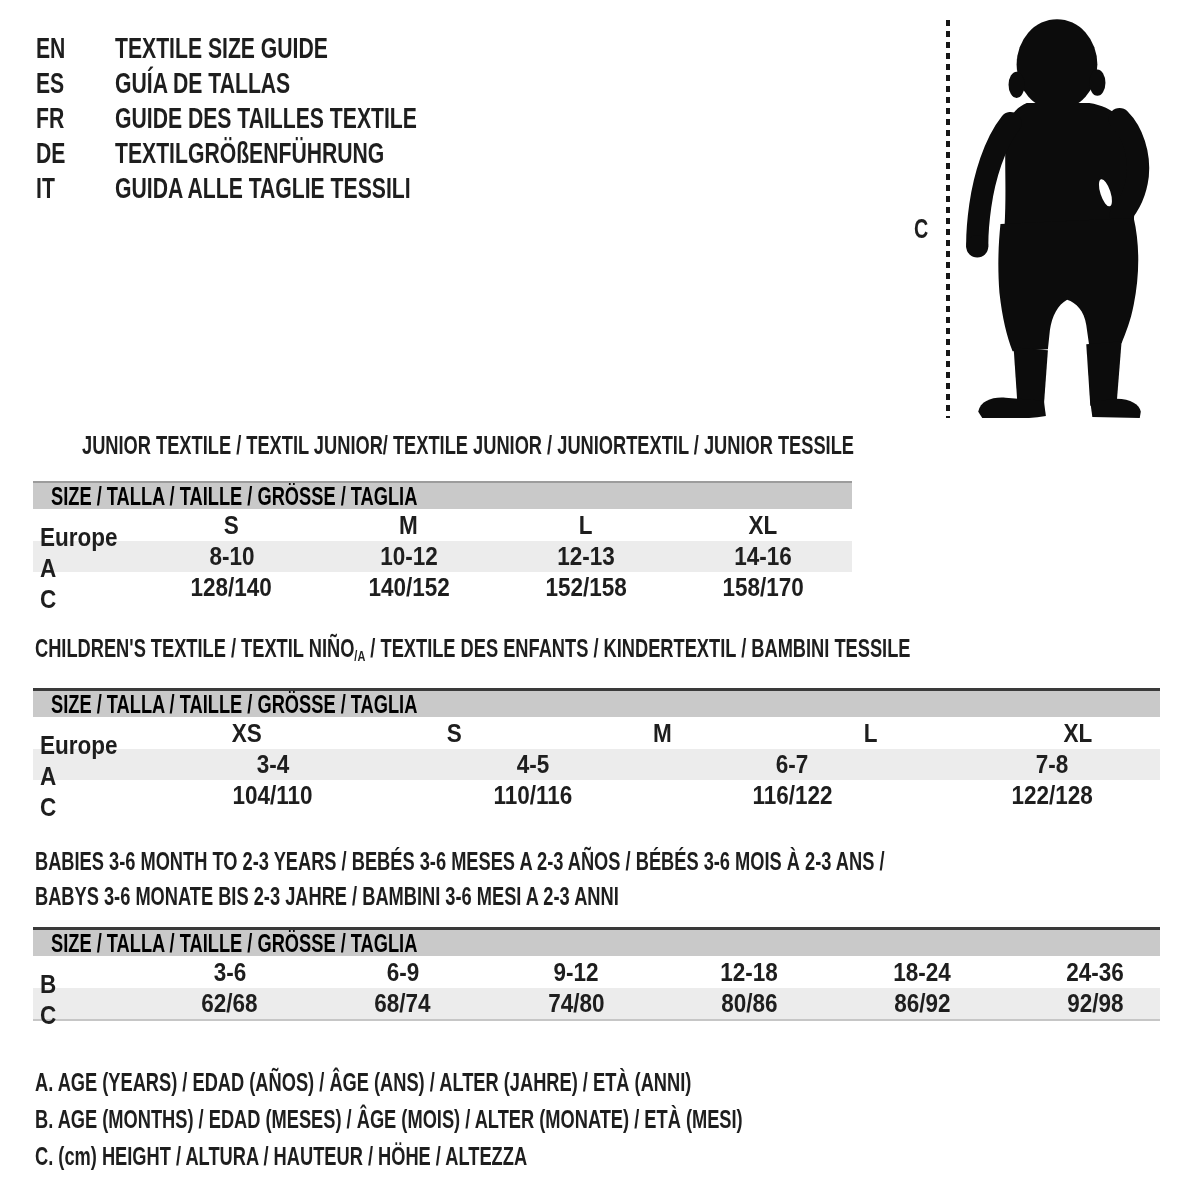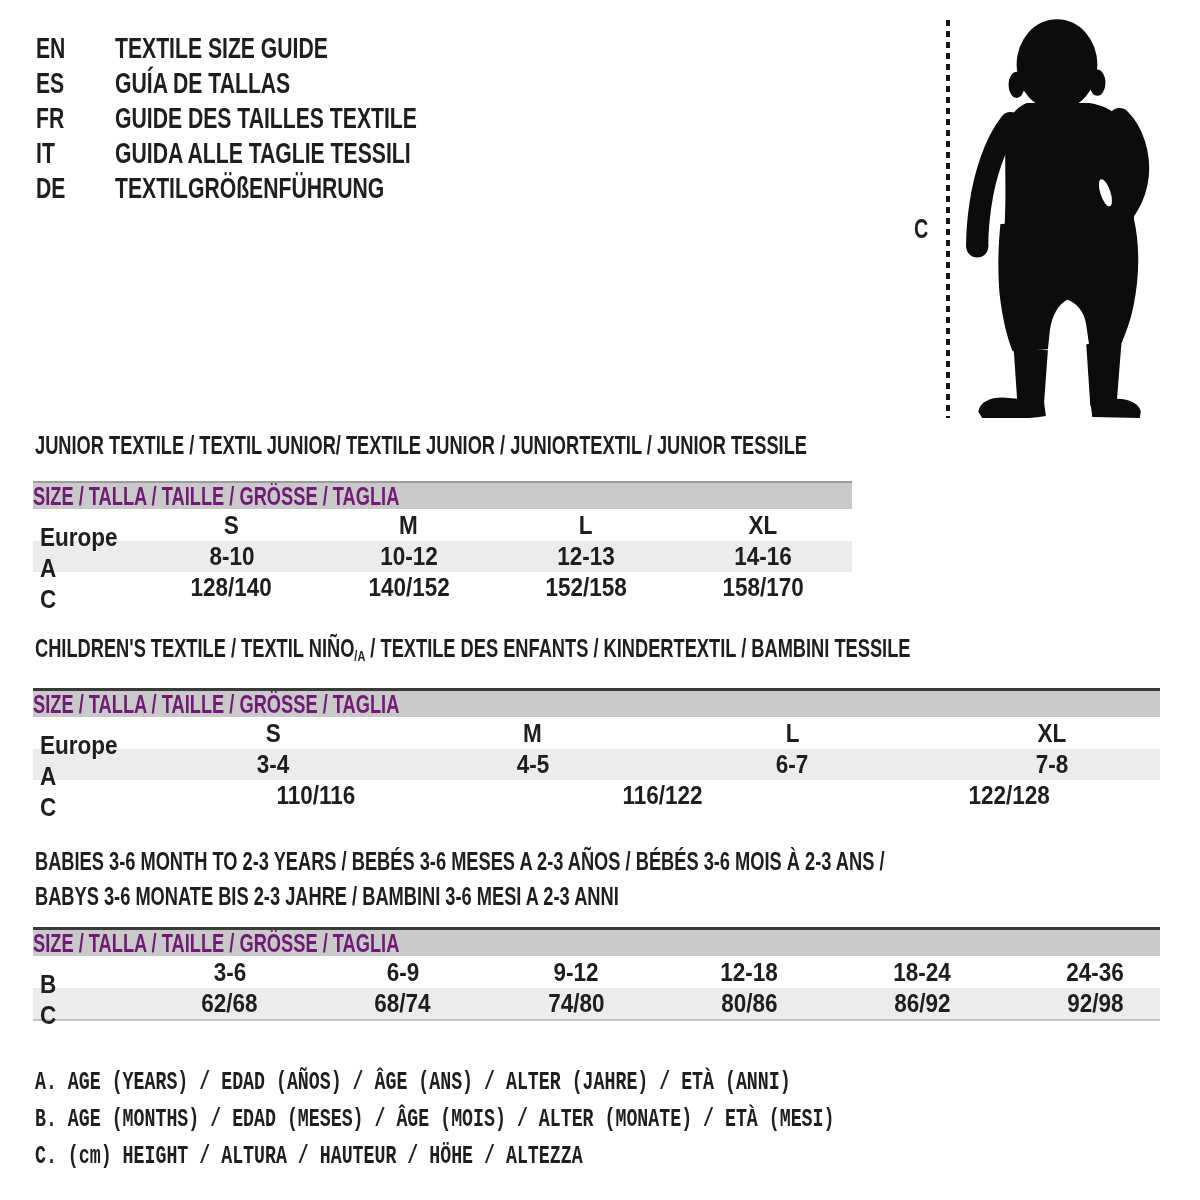--- a/index.html
+++ b/index.html
@@ -21,60 +21,60 @@
     background:repeating-linear-gradient(to bottom,#161616 0 6px,transparent 6px 11px);}
   .measure-label{position:absolute;left:914px;top:214px;font-size:27px;}
   .baby{position:absolute;left:952px;top:14px;width:212px;height:404px;}
 
   
   .sec-title{position:absolute;left:35px;font-size:25px;line-height:25px;white-space:nowrap;}
   .sub-a{font-size:.6em;vertical-align:-.28em;}
 
   
   .size-table{position:absolute;left:33px;}
-  .bar{height:26px;line-height:27px;background:#c9c9c9;padding-left:0;color:#701a75;font-size:25px;overflow:hidden;}
+  .bar{height:26px;line-height:27px;background:#c9c9c9;padding-left:18px;color:#000000;font-size:25px;overflow:hidden;}
   .bar.light-top{border-top:2px solid #9c9c9c;}
   .bar.dark-top{border-top:3px solid #3a3a3a;}
   .trow{display:flex;align-items:center;height:31px;font-size:25px;}
   .trow.first{height:32px;}
   .trow.alt{background:#ececec;}
   .rlabel{width:110px;padding-left:7px;box-sizing:border-box;margin-top:24px;}
   .rlabel .cxc{transform-origin:0 50%;}
   .cell{flex:1;text-align:center;}
   .babies-table{border-bottom:2px solid #c6c6c6;}
 
   
   .legend{position:absolute;left:35px;top:1064px;}
-  .legend-line{height:37px;line-height:37px;font-size:25px;white-space:nowrap;font-family:Liberation Mono, monospace;}
+  .legend-line{height:37px;line-height:37px;font-size:25px;white-space:nowrap;}
 </style>
 </head>
 <body>
 
 <div class="page">
 
   <div class="langs">
     <div class="lang-row">
       <span class="lang-code"><span class="cx">EN</span></span>
       <span class="lang-label"><span class="cx">TEXTILE SIZE GUIDE</span></span>
     </div>
     <div class="lang-row">
       <span class="lang-code"><span class="cx">ES</span></span>
       <span class="lang-label"><span class="cx">GUÍA DE TALLAS</span></span>
     </div>
     <div class="lang-row">
       <span class="lang-code"><span class="cx">FR</span></span>
       <span class="lang-label"><span class="cx">GUIDE DES TAILLES TEXTILE</span></span>
     </div>
     <div class="lang-row">
+      <span class="lang-code"><span class="cx">DE</span></span>
+      <span class="lang-label"><span class="cx">TEXTILGRÖßENFÜHRUNG</span></span>
+    </div>
+    <div class="lang-row">
       <span class="lang-code"><span class="cx">IT</span></span>
       <span class="lang-label"><span class="cx">GUIDA ALLE TAGLIE TESSILI</span></span>
-    </div>
-    <div class="lang-row">
-      <span class="lang-code"><span class="cx">DE</span></span>
-      <span class="lang-label"><span class="cx">TEXTILGRÖßENFÜHRUNG</span></span>
     </div>
   </div>
 
   <div class="measure-line"></div>
   <div class="measure-label"><span class="cx">C</span></div>
   <svg class="baby" viewBox="0 0 210 400" xmlns="http://www.w3.org/2000/svg">
     <g fill="#0c0c0c" stroke="none">
       <ellipse cx="104" cy="50" rx="40" ry="45"></ellipse>
       <ellipse cx="64" cy="70" rx="8" ry="13"></ellipse>
       <ellipse cx="144" cy="68" rx="8" ry="13"></ellipse>
@@ -84,21 +84,21 @@
       <path d="M166,104 C179,117 186,139 184,160 C182,176 176,189 167,199" fill="none" stroke="#0c0c0c" stroke-width="22" stroke-linecap="round"></path>
       <path d="M48,208 L180,202 C186,228 186,258 180,288 C177,304 172,316 168,326 L136,329 L133,308 C131,294 123,286 114,283 C105,288 99,299 97,313 L95,332 L60,334 C54,318 50,302 47,276 C45,250 46,228 48,208 Z"></path>
       <path d="M61,330 L95,333 L91,388 L65,389 Z"></path>
       <path d="M133,327 L168,324 L163,387 L137,388 Z"></path>
       <path d="M26,394 C28,383 40,379 53,380 L91,383 L93,398 C68,402 42,402 30,400 Z"></path>
       <path d="M137,384 L163,381 C177,381 186,387 187,394 L186,400 L139,399 Z"></path>
       <ellipse cx="152" cy="177" rx="5" ry="14" fill="#ffffff" transform="rotate(-18 152 177)"></ellipse>
     </g>
   </svg>
 
-  <div class="sec-title" style="top:433px;"><span class="cx">JUNIOR TEXTILE / TEXTIL JUNIOR/ TEXTILE JUNIOR / JUNIORTEXTIL / JUNIOR TESSILE</span></div>
+  <div class="sec-title" style="top:433px;margin-left:47px;"><span class="cx">JUNIOR TEXTILE / TEXTIL JUNIOR/ TEXTILE JUNIOR / JUNIORTEXTIL / JUNIOR TESSILE</span></div>
   <div class="size-table" style="top:481px;width:819px;">
     <div class="bar light-top"><span class="cx">SIZE / TALLA / TAILLE / GRÖSSE / TAGLIA</span></div>
     <div class="trow first">
       <span class="rlabel"><span class="cxc">Europe</span></span>
       <span class="cell"><span class="cxc">S</span></span>
       <span class="cell"><span class="cxc">M</span></span>
       <span class="cell"><span class="cxc">L</span></span>
       <span class="cell"><span class="cxc">XL</span></span>
     </div>
     <div class="trow alt">
@@ -117,34 +117,36 @@
     </div>
   </div>
 
   <div class="sec-title" style="top:636px;">
     <span class="cx"><span>CHILDREN'S TEXTILE / TEXTIL NIÑO</span><span class="sub-a">/A</span><span> / TEXTILE DES ENFANTS / KINDERTEXTIL / BAMBINI TESSILE</span></span>
   </div>
   <div class="size-table" style="top:688px;width:1149px;">
     <div class="bar dark-top"><span class="cx">SIZE / TALLA / TAILLE / GRÖSSE / TAGLIA</span></div>
     <div class="trow first">
       <span class="rlabel"><span class="cxc">Europe</span></span>
+      <span class="cell"><span class="cxc">XS</span></span>
       <span class="cell"><span class="cxc">S</span></span>
       <span class="cell"><span class="cxc">M</span></span>
       <span class="cell"><span class="cxc">L</span></span>
       <span class="cell"><span class="cxc">XL</span></span>
     </div>
     <div class="trow alt">
       <span class="rlabel"><span class="cxc">A</span></span>
       <span class="cell"><span class="cxc">3-4</span></span>
       <span class="cell"><span class="cxc">4-5</span></span>
       <span class="cell"><span class="cxc">6-7</span></span>
       <span class="cell"><span class="cxc">7-8</span></span>
     </div>
     <div class="trow">
       <span class="rlabel"><span class="cxc">C</span></span>
+      <span class="cell"><span class="cxc">104/110</span></span>
       <span class="cell"><span class="cxc">110/116</span></span>
       <span class="cell"><span class="cxc">116/122</span></span>
       <span class="cell"><span class="cxc">122/128</span></span>
     </div>
   </div>
 
   <div class="sec-title" style="top:844px;line-height:35px;">
     <span class="cx">BABIES 3-6 MONTH TO 2-3 YEARS / BEBÉS 3-6 MESES A 2-3 AÑOS / BÉBÉS 3-6 MOIS À 2-3 ANS /</span><br>
     <span class="cx">BABYS 3-6 MONATE BIS 2-3 JAHRE / BAMBINI 3-6 MESI A 2-3 ANNI</span>
   </div>

